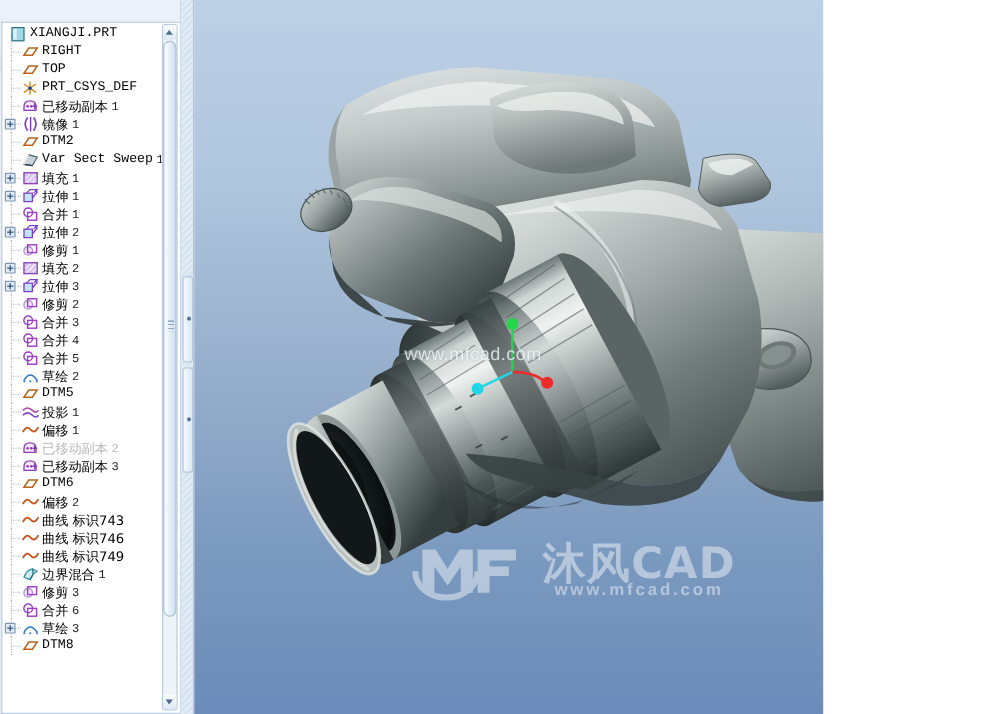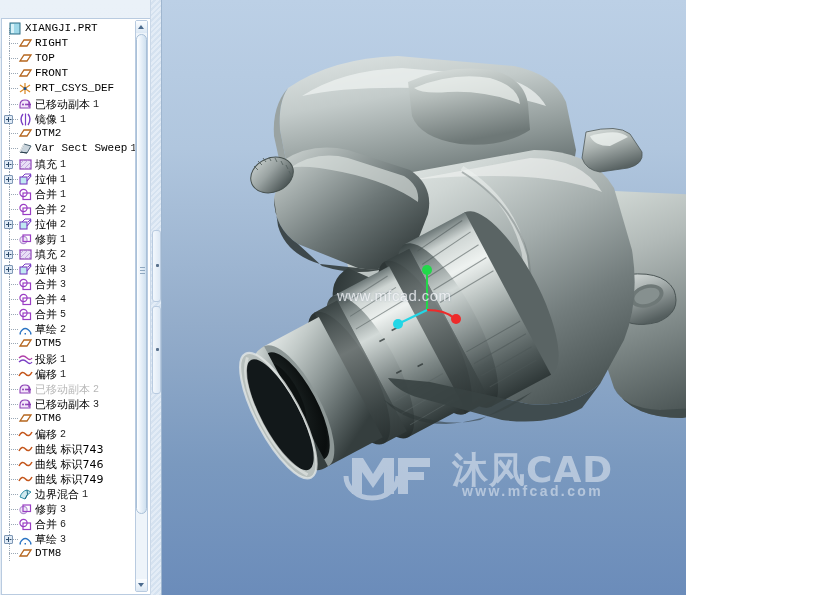--- a/index.html
+++ b/index.html
@@ -200,23 +200,20 @@
                 <rect x="2" y="1" width="10" height="11" fill="#9fd8e8" stroke="#2f6f86" stroke-width="1"></rect>
                 <rect x="3" y="2" width="3" height="9" fill="#d8f2f8"></rect>
               </svg></span><span class="lbl">XIANGJI.PRT</span></div>
           <div class="trow"><span class="conn"></span><span class="ico"><svg width="15" height="13" viewBox="0 0 15 13">
                 <path d="M2 9 L6 3 L13 3 L9 9 Z" fill="none" stroke="#b5651d" stroke-width="1.3"></path>
               </svg></span><span class="lbl">RIGHT</span></div>
           <div class="trow"><span class="conn"></span><span class="ico"><svg width="15" height="13" viewBox="0 0 15 13">
                 <path d="M2 9 L6 3 L13 3 L9 9 Z" fill="none" stroke="#b5651d" stroke-width="1.3"></path>
               </svg></span><span class="lbl">TOP</span></div>
           <div class="trow"><span class="conn"></span><span class="ico"><svg width="15" height="13" viewBox="0 0 15 13">
-                <path d="M2 9 L6 3 L13 3 L9 9 Z" fill="none" stroke="#b5651d" stroke-width="1.3"></path>
-              </svg></span><span class="lbl">FRONT</span></div>
-          <div class="trow"><span class="conn"></span><span class="ico"><svg width="15" height="13" viewBox="0 0 15 13">
                 <g stroke="#d9861f" stroke-width="1.2" fill="none">
                   <line x1="2" y1="10" x2="12" y2="3"></line>
                   <line x1="2" y1="3" x2="12" y2="10"></line>
                   <line x1="7" y1="1" x2="7" y2="12"></line>
                 </g>
                 <circle cx="7" cy="6.5" r="1.5" fill="#1b4f8c"></circle>
               </svg></span><span class="lbl">PRT_CSYS_DEF</span></div>
           <div class="trow cjk"><span class="conn"></span><span class="ico"><svg width="15" height="13" viewBox="0 0 15 13">
                 <path d="M2 7 Q2 2 7 2 Q12 2 12 7 L12 10 L2 10 Z" fill="#f3e6fa" stroke="#8c3fb5" stroke-width="1.1"></path>
                 <g fill="#8c3fb5">
@@ -250,24 +247,20 @@
           <div class="trow cjk"><span class="conn"><span class="plus"></span></span><span class="ico"><svg width="15" height="13" viewBox="0 0 15 13">
                 <rect x="2" y="4" width="7" height="7" fill="#bfe8f2" stroke="#7a3fc4" stroke-width="1.1"></rect>
                 <path d="M4 4 L7 1 L13 1 L10 4" fill="none" stroke="#7a3fc4" stroke-width="1"></path>
                 <path d="M9 8 L13 3" stroke="#7a3fc4" stroke-width="1.1"></path>
                 <path d="M11 2 L13.5 1.5 L13 4" fill="#7a3fc4"></path>
               </svg></span><span class="lbl">拉伸</span><span class="num">1</span></div>
           <div class="trow cjk"><span class="conn"></span><span class="ico"><svg width="15" height="13" viewBox="0 0 15 13">
                 <circle cx="5.5" cy="5" r="3.6" fill="none" stroke="#9b3fc4" stroke-width="1.2"></circle>
                 <rect x="5" y="5" width="7.5" height="6.5" fill="none" stroke="#9b3fc4" stroke-width="1.2"></rect>
               </svg></span><span class="lbl">合并</span><span class="num">1</span></div>
-          <div class="trow cjk"><span class="conn"></span><span class="ico"><svg width="15" height="13" viewBox="0 0 15 13">
-                <circle cx="5.5" cy="5" r="3.6" fill="none" stroke="#9b3fc4" stroke-width="1.2"></circle>
-                <rect x="5" y="5" width="7.5" height="6.5" fill="none" stroke="#9b3fc4" stroke-width="1.2"></rect>
-              </svg></span><span class="lbl">合并</span><span class="num">2</span></div>
           <div class="trow cjk"><span class="conn"><span class="plus"></span></span><span class="ico"><svg width="15" height="13" viewBox="0 0 15 13">
                 <rect x="2" y="4" width="7" height="7" fill="#bfe8f2" stroke="#7a3fc4" stroke-width="1.1"></rect>
                 <path d="M4 4 L7 1 L13 1 L10 4" fill="none" stroke="#7a3fc4" stroke-width="1"></path>
                 <path d="M9 8 L13 3" stroke="#7a3fc4" stroke-width="1.1"></path>
                 <path d="M11 2 L13.5 1.5 L13 4" fill="#7a3fc4"></path>
               </svg></span><span class="lbl">拉伸</span><span class="num">2</span></div>
           <div class="trow cjk"><span class="conn"></span><span class="ico"><svg width="15" height="13" viewBox="0 0 15 13">
                 <circle cx="5.5" cy="7" r="3.6" fill="#f0e6f8" stroke="#b08fd0" stroke-width="1.1"></circle>
                 <rect x="5" y="2" width="7.5" height="6.5" fill="none" stroke="#9b3fc4" stroke-width="1.2"></rect>
               </svg></span><span class="lbl">修剪</span><span class="num">1</span></div>
@@ -279,20 +272,24 @@
                   <line x1="6" y1="11" x2="13" y2="4"></line>
                   <line x1="10" y1="11" x2="13" y2="8"></line>
                 </g>
               </svg></span><span class="lbl">填充</span><span class="num">2</span></div>
           <div class="trow cjk"><span class="conn"><span class="plus"></span></span><span class="ico"><svg width="15" height="13" viewBox="0 0 15 13">
                 <rect x="2" y="4" width="7" height="7" fill="#bfe8f2" stroke="#7a3fc4" stroke-width="1.1"></rect>
                 <path d="M4 4 L7 1 L13 1 L10 4" fill="none" stroke="#7a3fc4" stroke-width="1"></path>
                 <path d="M9 8 L13 3" stroke="#7a3fc4" stroke-width="1.1"></path>
                 <path d="M11 2 L13.5 1.5 L13 4" fill="#7a3fc4"></path>
               </svg></span><span class="lbl">拉伸</span><span class="num">3</span></div>
+          <div class="trow cjk"><span class="conn"></span><span class="ico"><svg width="15" height="13" viewBox="0 0 15 13">
+                <circle cx="5.5" cy="7" r="3.6" fill="#f0e6f8" stroke="#b08fd0" stroke-width="1.1"></circle>
+                <rect x="5" y="2" width="7.5" height="6.5" fill="none" stroke="#9b3fc4" stroke-width="1.2"></rect>
+              </svg></span><span class="lbl">修剪</span><span class="num">2</span></div>
           <div class="trow cjk"><span class="conn"></span><span class="ico"><svg width="15" height="13" viewBox="0 0 15 13">
                 <circle cx="5.5" cy="5" r="3.6" fill="none" stroke="#9b3fc4" stroke-width="1.2"></circle>
                 <rect x="5" y="5" width="7.5" height="6.5" fill="none" stroke="#9b3fc4" stroke-width="1.2"></rect>
               </svg></span><span class="lbl">合并</span><span class="num">3</span></div>
           <div class="trow cjk"><span class="conn"></span><span class="ico"><svg width="15" height="13" viewBox="0 0 15 13">
                 <circle cx="5.5" cy="5" r="3.6" fill="none" stroke="#9b3fc4" stroke-width="1.2"></circle>
                 <rect x="5" y="5" width="7.5" height="6.5" fill="none" stroke="#9b3fc4" stroke-width="1.2"></rect>
               </svg></span><span class="lbl">合并</span><span class="num">4</span></div>
           <div class="trow cjk"><span class="conn"></span><span class="ico"><svg width="15" height="13" viewBox="0 0 15 13">
                 <circle cx="5.5" cy="5" r="3.6" fill="none" stroke="#9b3fc4" stroke-width="1.2"></circle>

